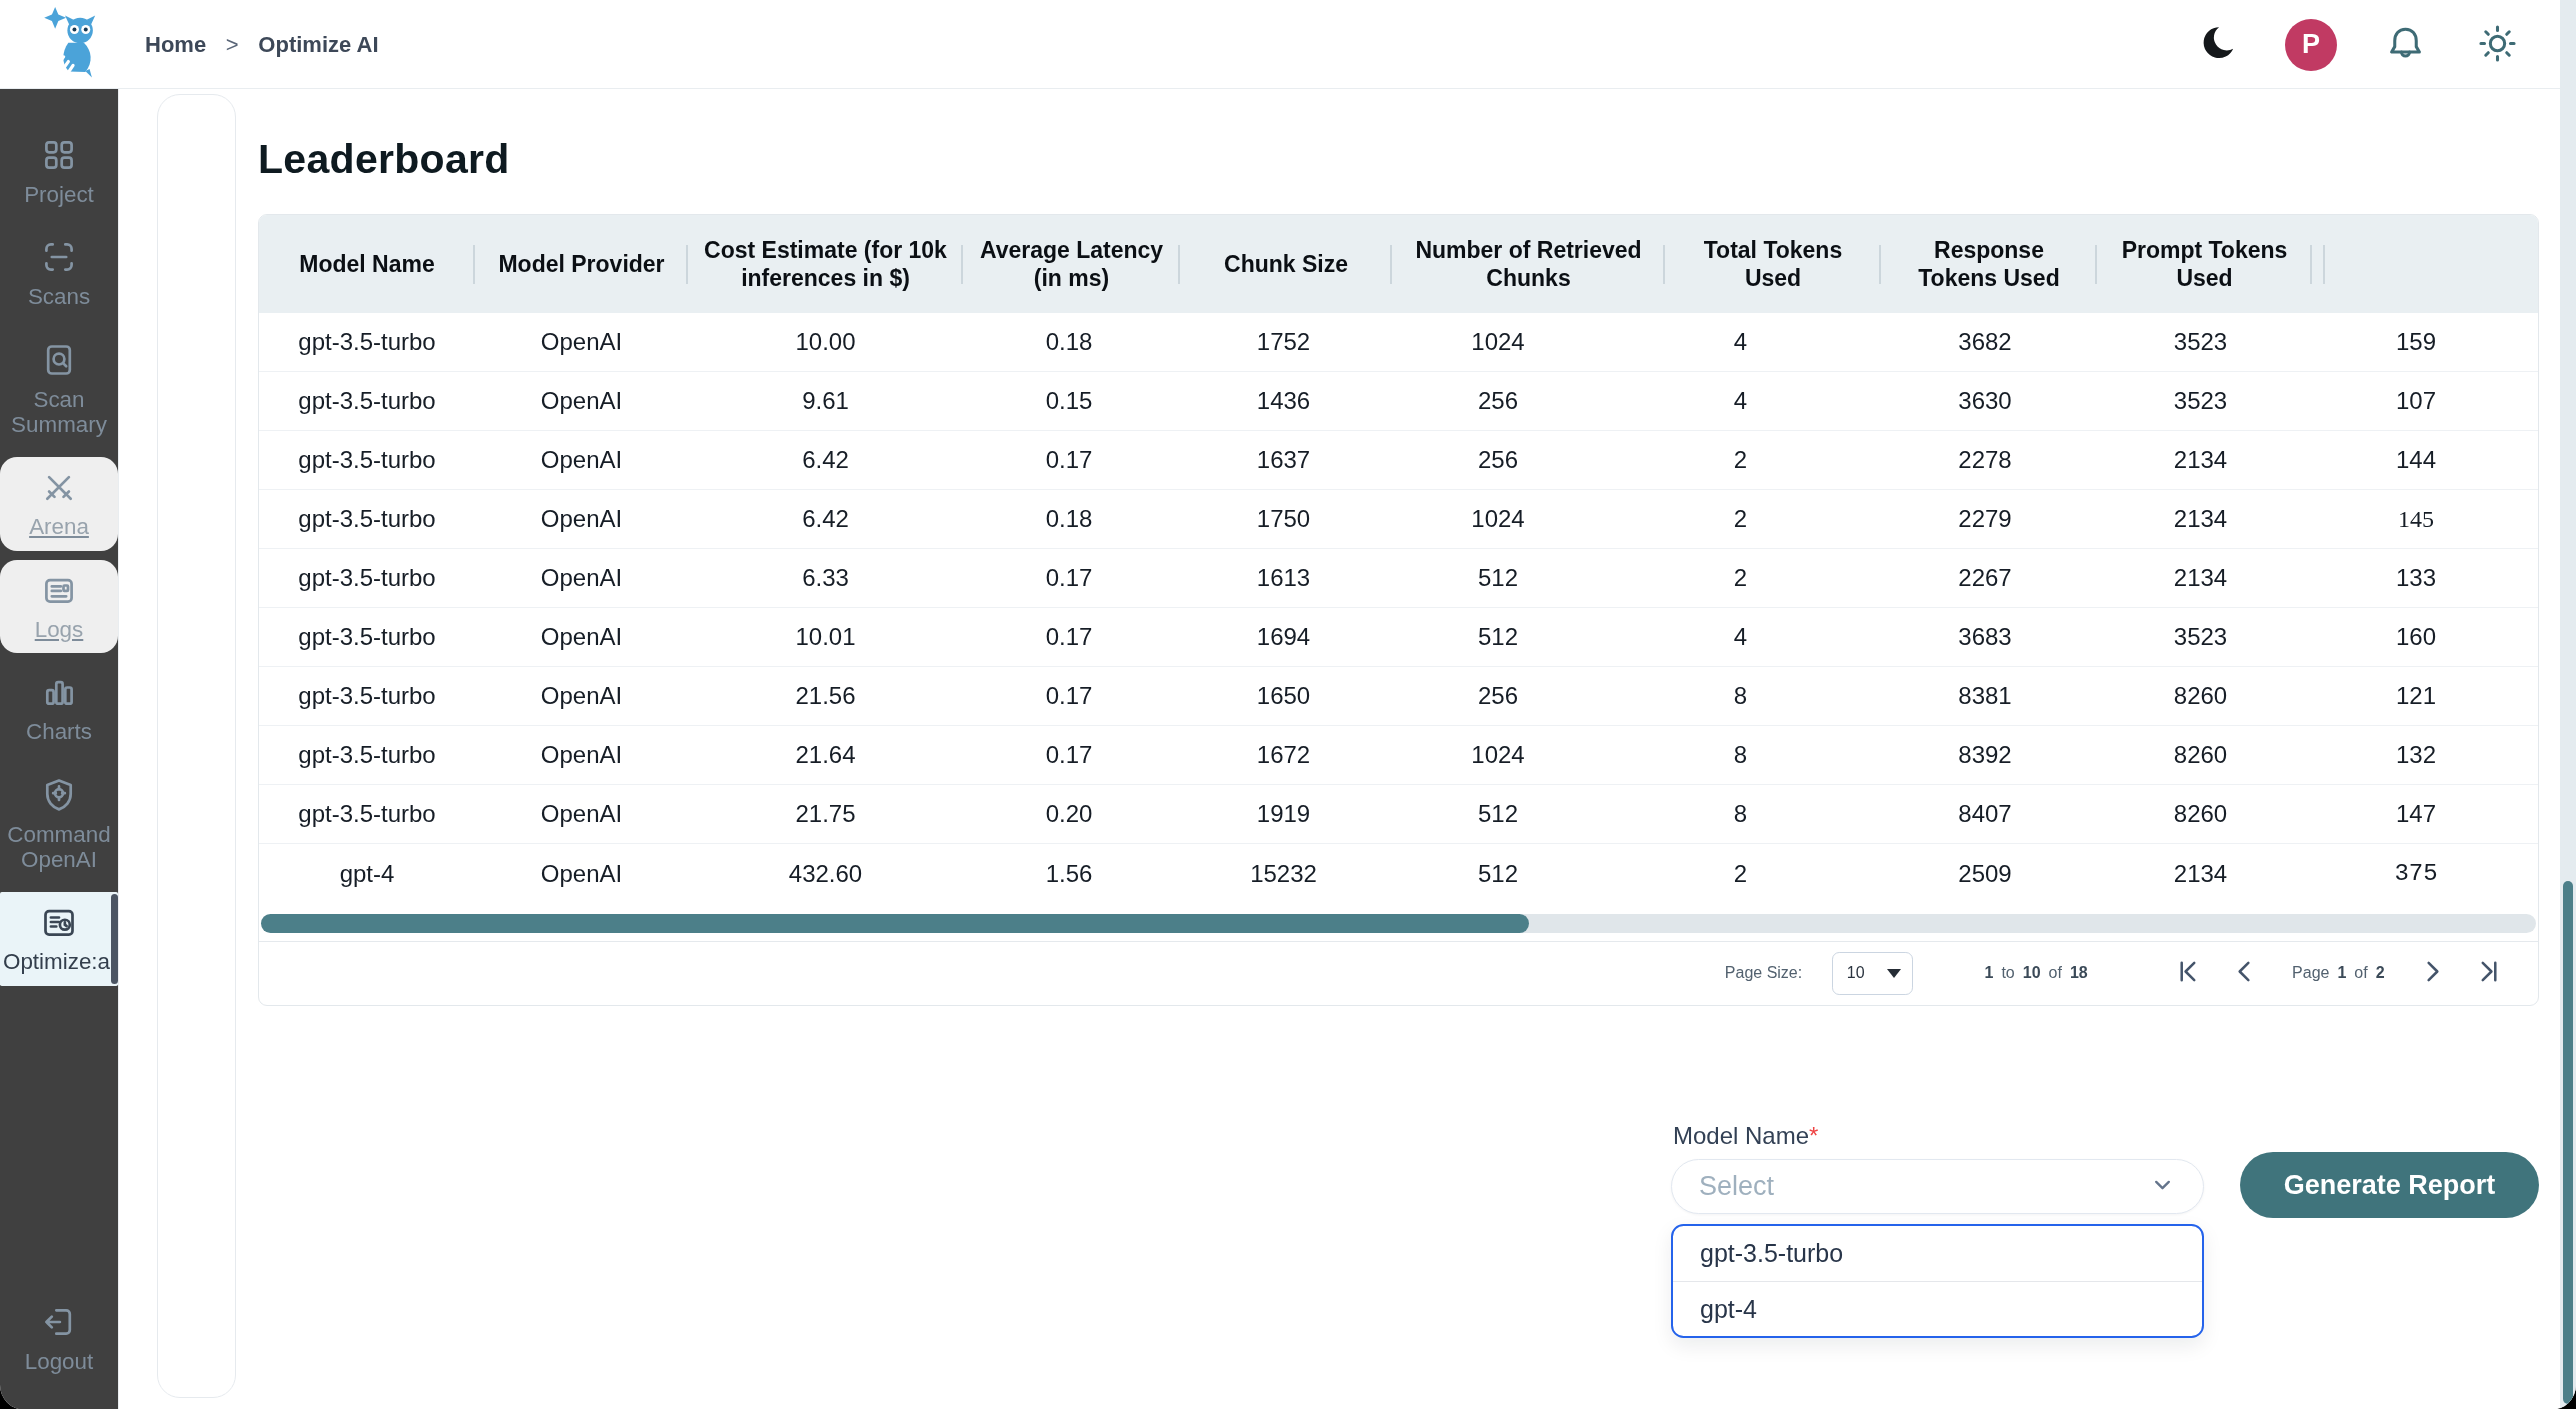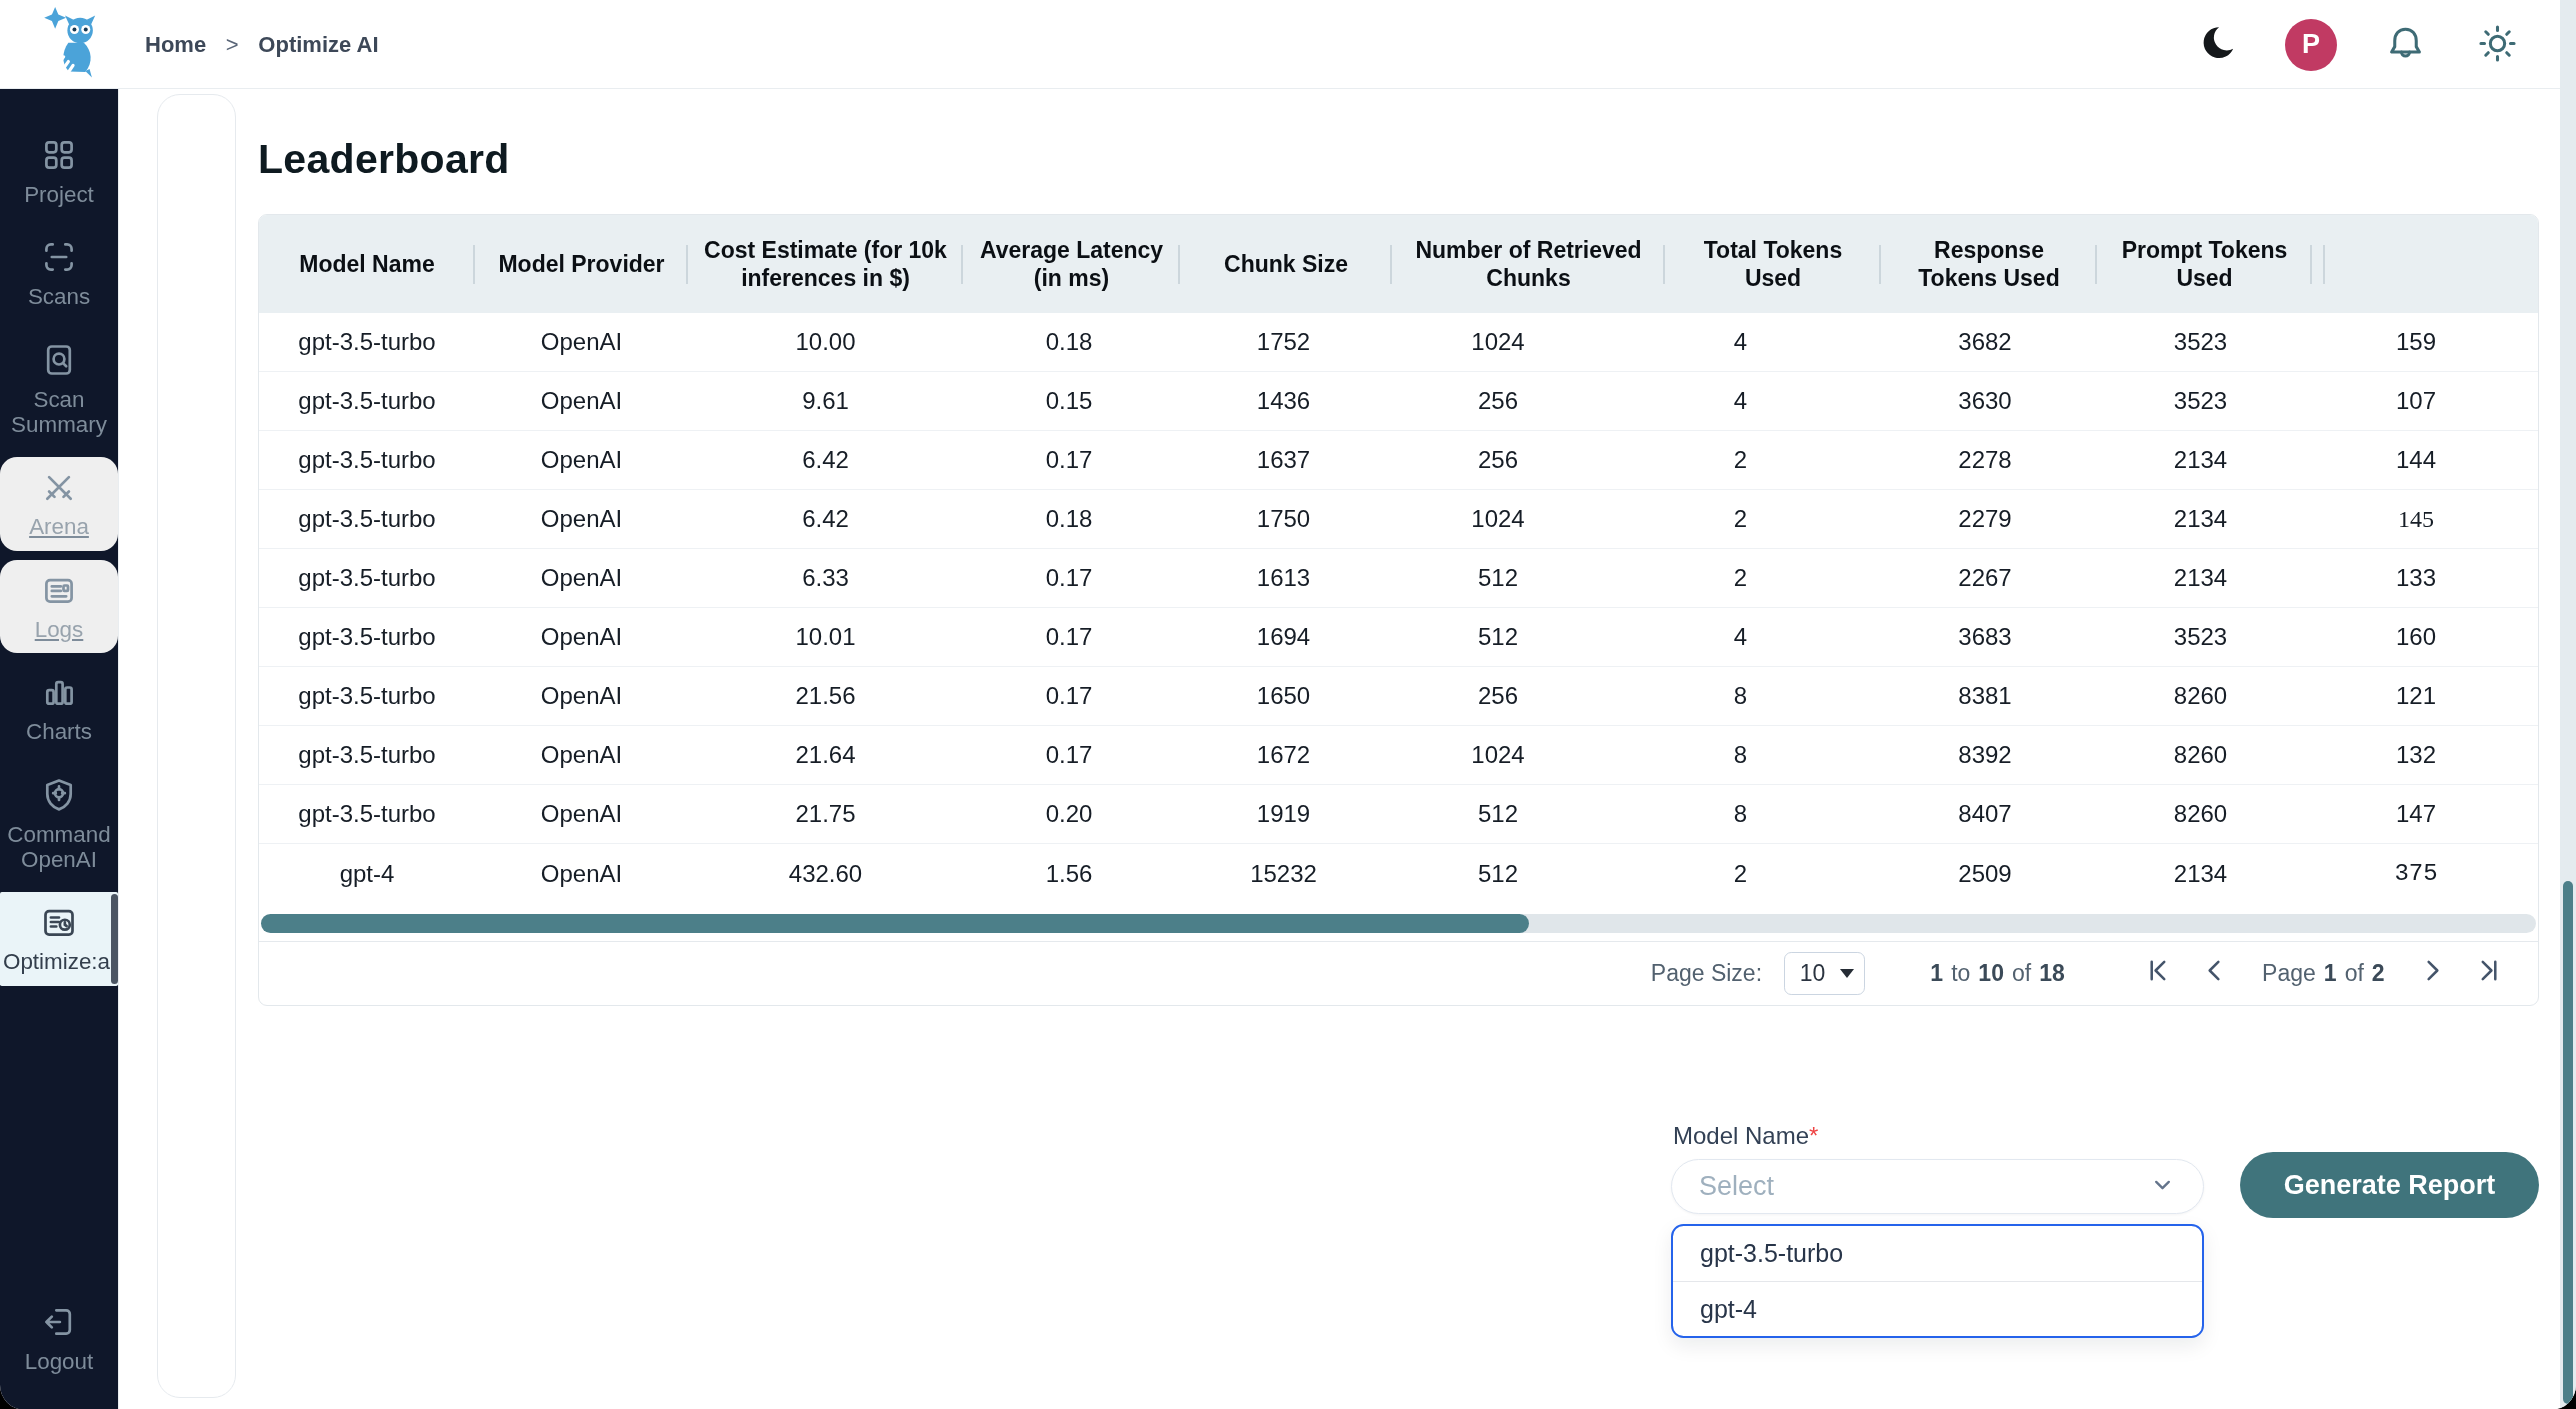--- a/index.html
+++ b/index.html
@@ -14,21 +14,21 @@
   .logo { position:absolute; left:41px; top:5.4px; width:66px; height:81px; }
   .breadcrumb { position:absolute; left:145px; top:0; height:89px; display:flex; align-items:center; gap:19.7px;
                 font-size:22px; font-weight:600; color:#3d4858; }
   .crumb-sep { color:#5a6678; font-weight:500; }
   .top-actions { position:absolute; right:55px; top:0; height:89px; display:flex; align-items:center; gap:45px; }
   .icon-btn { width:47px; height:47px; display:flex; align-items:center; justify-content:center; cursor:pointer; }
   .avatar { width:52px; height:52px; border-radius:50%; background:#c13a63; color:#fff; font-size:27px; font-weight:600;
             display:flex; align-items:center; justify-content:center; }
 
   
-  .sidebar { position:absolute; left:0; top:89px; width:119px; height:1320px; background:#0f172a;
+  .sidebar { position:absolute; left:0; top:89px; width:119px; height:1320px; background:#404040;
              border-right:1.8px solid #e9edf0; display:flex; flex-direction:column; align-items:stretch; padding-top:36px; z-index:4; }
   .side-item { position:relative; display:flex; flex-direction:column; align-items:center; gap:6.3px;
                padding:11.6px 3.6px; margin-bottom:9px; color:#7e8c9a; cursor:pointer; }
   .side-item .label { font-size:22.4px; line-height:25px; text-align:center; }
   .side-item svg { width:36px; height:36px; stroke:#8494a3; }
   .side-item.hl { background:#efefef; border-radius:17px;text-decoration:underline; }
   .side-item.hl .label { color:#98a3ad; }
   .side-item.active { background:#eaf4f8; border-radius:1.8px; }
   .side-item.active::after { content:''; position:absolute; right:0; top:1.8px; bottom:1.8px; width:7.2px;
                              background:#4b5563; border-radius:5.4px; }
@@ -50,21 +50,21 @@
         font-size:23px; font-weight:700; color:#0b0f14; line-height:28px; padding:0 14.3px; flex:none; }
   .th::after { content:''; position:absolute; right:0; top:29.5px; height:39px; width:1.8px; background:#ccd6dc; }
   .tbody { flex:none; }
   .tr { display:flex; height:59px; border-bottom:1.8px solid #eef1f4; }
   .tr:last-child { border-bottom:none; }
   .td { display:flex; align-items:center; justify-content:center; font-size:24px; color:#161d26; flex:none; padding:0 7.2px; }
   .hscroll-row { height:34px; display:flex; align-items:center; padding:0 1.8px; flex:none; margin-top:3.6px; }
   .hscroll-track { position:relative; flex:1; height:19.7px; background:#e0e6ea; border-radius:9.8px; }
   .hscroll-thumb { position:absolute; left:0; top:0; height:19.7px; width:1268px; background:#4c7f89; border-radius:9.8px; }
   .pagination { flex:1; border-top:1.8px solid #e5e9ed; display:flex; align-items:center; justify-content:flex-end;
-                padding-right:34px; gap:8px; font-size:23px; color:#52616f; }
+                padding-right:34px; gap:15px; font-size:16px; color:#52616f; }
   .psize-label { margin-right:14.3px; }
   .psize-select { width:81px; height:43px; border:1.8px solid #cbd5e1; border-radius:7.2px; display:flex; align-items:center;
                   justify-content:space-between; padding:0 10.7px 0 14.3px; color:#2b3440; cursor:pointer; background:#fff; }
   .caret-down { width:0; height:0; border-left:7.2px solid transparent; border-right:7.2px solid transparent; border-top:9px solid #252c35; }
   .range-text { display:inline-flex; gap:8px; margin-left:57px; }
   .range-text b, .pageof b { color:#3b4a58; font-weight:700; }
   .nav-group { display:flex; align-items:center; gap:27px; margin-left:70px; }
   .nav-btn { width:30px; height:30px; display:flex; align-items:center; justify-content:center; cursor:pointer; }
   .nav-btn svg { width:27px; height:27px; stroke:#44546a; }
   .pageof { display:inline-flex; gap:8px; margin:0 5.4px; }

